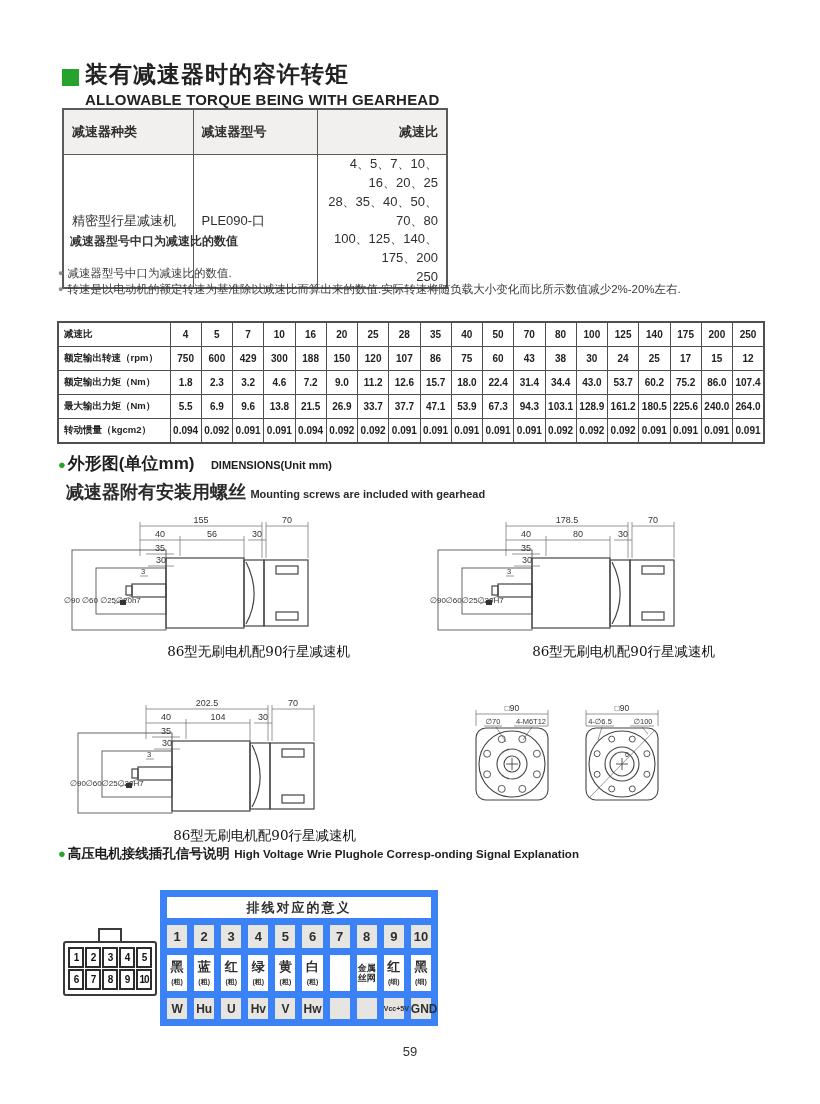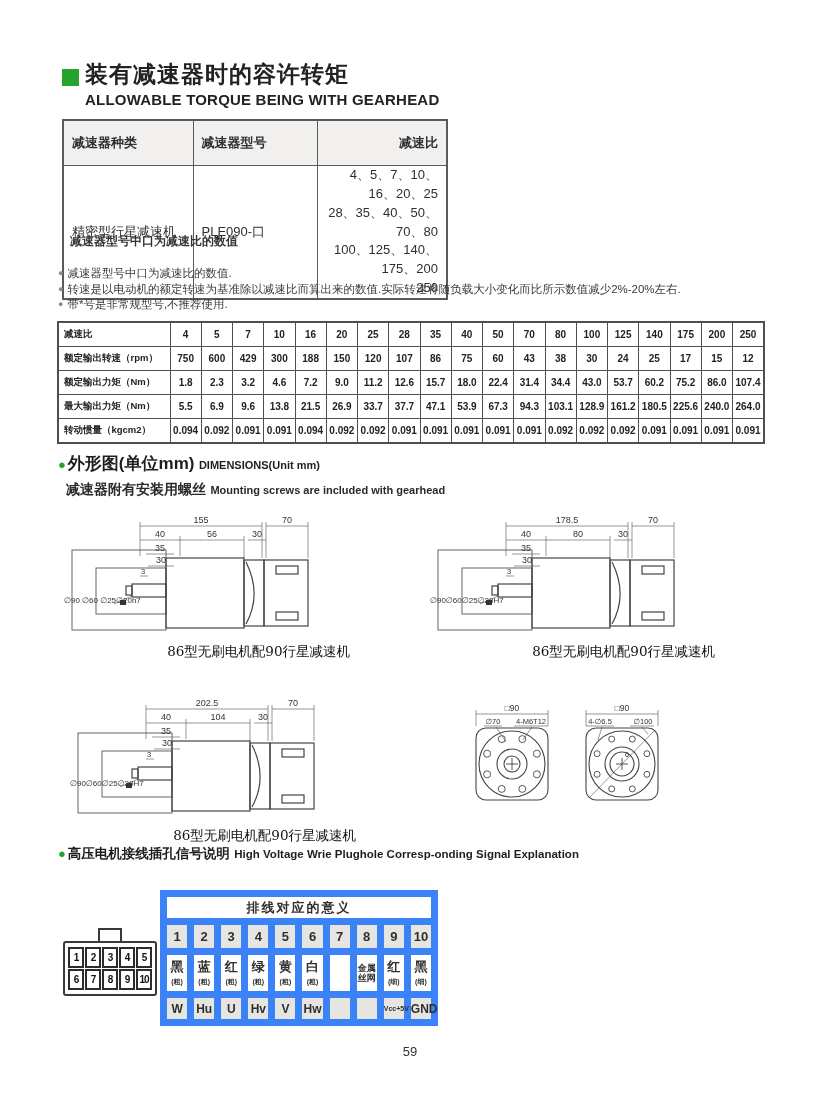--- a/index.html
+++ b/index.html
@@ -28,22 +28,22 @@
 
   
   .spec-table{width:708px;table-layout:fixed;border:2px solid #4f4f4f;font-size:10px;}
   .spec-table td{border:1px solid #4f4f4f;height:23px;text-align:center;padding:0 1px;
                  font-weight:bold;color:#222;}
   .spec-table td.spec-label{text-align:left;padding-left:5px;font-size:9.5px;}
 
   
   .sec-dot{color:#26a32c;font-size:13px;margin-right:2px;}
   .dims-cn{font-size:17px;font-weight:bold;color:#1e1e1e;}
-  .dims-en{font-size:11px;font-weight:bold;color:#1e1e1e;}
-  .dims-sub-cn{font-size:14px;font-weight:bold;color:#2a2a2a;}
+  .dims-en{font-size:11px;font-weight:bold;color:#1e1e1e;margin-left:12px;}
+  .dims-sub-cn{font-size:18px;font-weight:bold;color:#2a2a2a;}
   .dims-sub-en{font-size:11px;font-weight:bold;color:#2a2a2a;}
   .drawing-caption{font-family:"DejaVu Serif","Liberation Serif",serif;font-size:13.5px;color:#111;
                    text-align:right;}
   svg text{font-family:"Liberation Sans","DejaVu Sans",sans-serif;fill:#333;}
 
   
   .wr-cn{font-size:13.5px;font-weight:bold;color:#1e1e1e;}
   .wr-en{font-size:11.5px;font-weight:bold;color:#1e1e1e;}
   .wire-table{width:278px;table-layout:fixed;border:2px solid #5a5a5a;}
   .wire-table td{border:7px solid #3b82f6;text-align:center;vertical-align:middle;padding:0;}
@@ -68,21 +68,21 @@
 </style>
 </head>
 <body>
 
 <div class="page">
 
   <div class="abs hdr-square" style="left:62px;top:69px;"></div>
   <div class="abs title-cn" style="left:85px;top:59px;">装有减速器时的容许转矩</div>
   <div class="abs title-en" style="left:85px;top:91px;">ALLOWABLE TORQUE BEING WITH GEARHEAD</div>
 
-  <table class="gh-table abs" style="left:62px;top:119px;">
+  <table class="gh-table abs" style="left:62px;top:108px;">
     <colgroup>
         <col style="width:130px">
         <col style="width:124px">
         <col style="width:130px">
       </colgroup>
     <tbody>
         <tr class="hrow">
       <td>减速器种类</td>
       <td>减速器型号</td>
       <td class="ra">减速比</td>
@@ -97,21 +97,20 @@
         <div>250</div>
       </td>
     </tr>
   </tbody>
     </table>
   <div class="abs gh-footnote" style="left:70px;top:233px;">减速器型号中口为减速比的数值</div>
 
   <div class="abs" style="left:58px;top:266px;">
     <div class="note-line"><span class="note-dot">●</span><span>减速器型号中口为减速比的数值.</span></div>
     <div class="note-line"><span class="note-dot">●</span><span>转速是以电动机的额定转速为基准除以减速比而算出来的数值.实际转速将随负载大小变化而比所示数值减少2%-20%左右.</span></div>
-    <div class="note-line"><span class="note-dot">●</span><span>带*号是非常规型号,不推荐使用.</span></div>
   </div>
 
   <table class="spec-table abs" style="left:57px;top:321px;">
     <colgroup>
         <col style="width:112px">
       </colgroup>
     <tbody>
         <tr>
           <td class="spec-label">减速比</td>
           <td>4</td>

